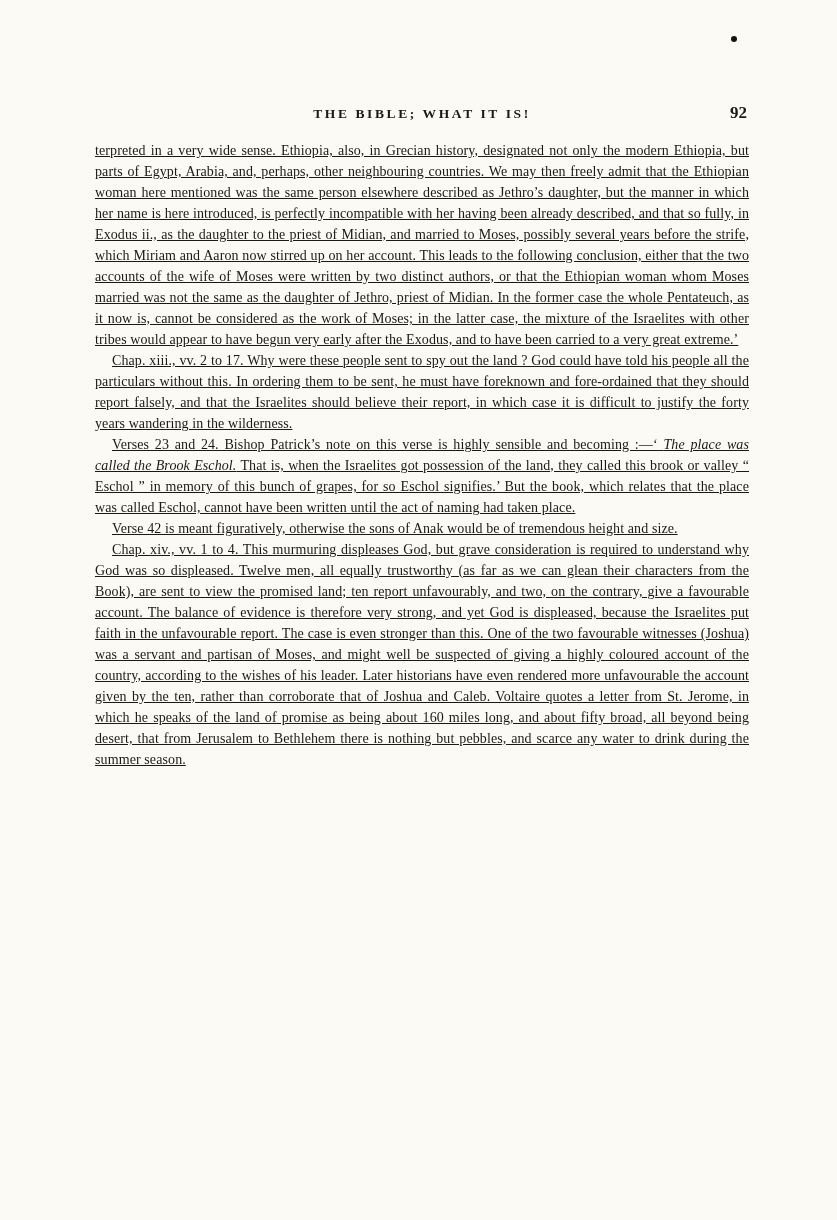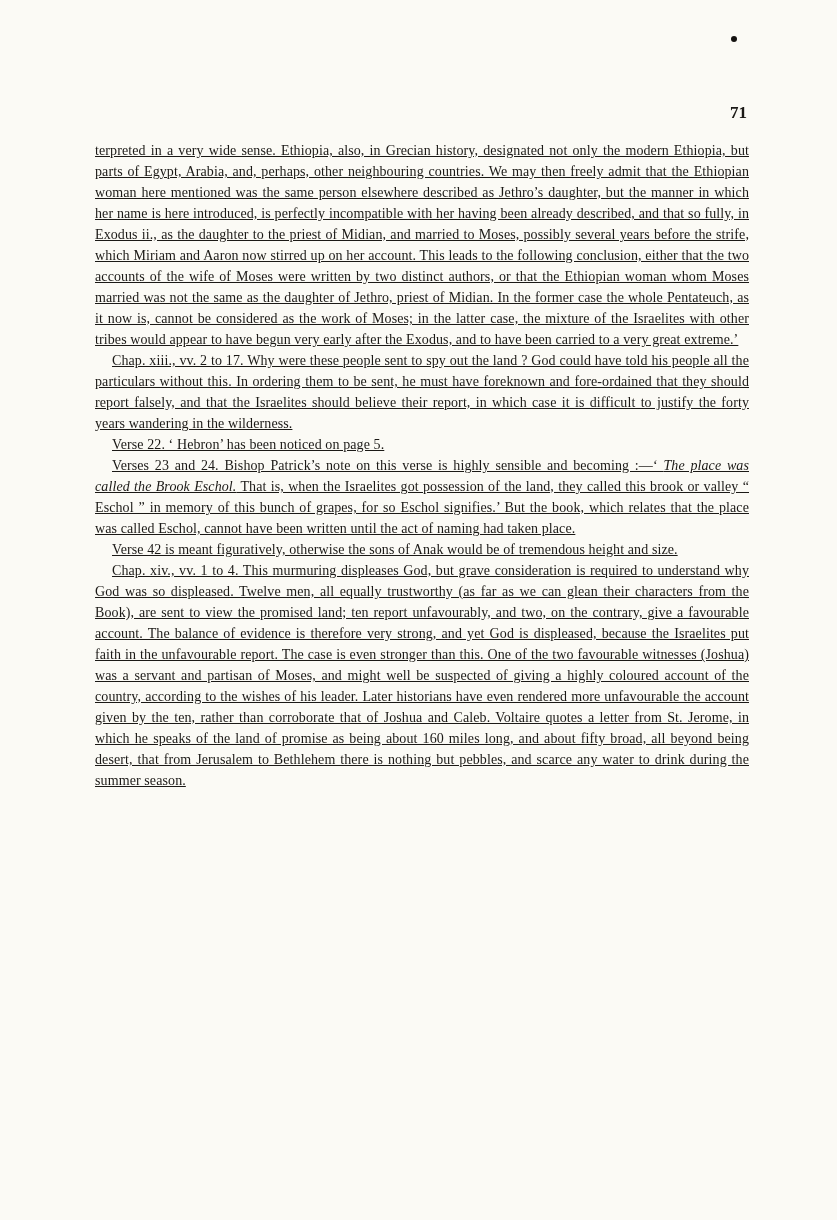--- a/index.html
+++ b/index.html
@@ -72,23 +72,23 @@
   .italic {
     font-style: italic;
   }
 </style>
 </head>
 <body>
 
 <div class="page">
   <div class="ink-speck"></div>
   <div class="header">
-    <span class="page-number">71</span>
+    <span class="header-title">THE BIBLE; WHAT IT IS!</span>
+    <span class="page-number">92</span>
   </div>
   <div class="text-body">
       <p class=""><span>terpreted in a very wide sense.  Ethiopia, also, in Grecian history, designated not only the modern Ethiopia, but parts of Egypt, Arabia, and, perhaps, other neighbouring countries.  We may then freely admit that the Ethiopian woman here mentioned was the same person elsewhere described as Jethro’s daughter, but the manner in which her name is here introduced, is perfectly incompatible with her having been already described, and that so fully, in Exodus ii., as the daughter to the priest of Midian, and married to Moses, possibly several years before the strife, which Miriam and Aaron now stirred up on her account.  This leads to the following conclusion, either that the two accounts of the wife of Moses were written by two distinct authors, or that the Ethiopian woman whom Moses married was not the same as the daughter of Jethro, priest of Midian.  In the former case the whole Pentateuch, as it now is, cannot be considered as the work of Moses; in the latter case, the mixture of the Israelites with other tribes would appear to have begun very early after the Exodus, and to have been carried to a very great extreme.’</span></p>
       <p class="indent"><span>Chap. xiii., vv. 2 to 17.  Why were these people sent to spy out the land ?  God could have told his people all the particulars without this.  In ordering them to be sent, he must have foreknown and fore-ordained that they should report falsely, and that the Israelites should believe their report, in which case it is difficult to justify the forty years wandering in the wilderness.</span></p>
-      <p class="indent"><span>Verse 22.  ‘ Hebron’ has been noticed on page 5.</span></p>
       <p class="indent"><span>Verses 23 and 24.  Bishop Patrick’s note on this verse is highly sensible and becoming :—‘ </span><span class="italic">The place was called the Brook Eschol.</span><span> That is, when the Israelites got possession of the land, they called this brook or valley “ Eschol ” in memory of this bunch of grapes, for so Eschol signifies.’  But the book, which relates that the place was called Eschol, cannot have been written until the act of naming had taken place.</span></p>
       <p class="indent"><span>Verse 42 is meant figuratively, otherwise the sons of Anak would be of tremendous height and size.</span></p>
       <p class="indent"><span>Chap. xiv., vv. 1 to 4.  This murmuring displeases God, but grave consideration is required to understand why God was so displeased. Twelve men, all equally trustworthy (as far as we can glean their characters from the Book), are sent to view the promised land; ten report unfavourably, and two, on the contrary, give a favourable account.  The balance of evidence is therefore very strong, and yet God is displeased, because the Israelites put faith in the unfavourable report.  The case is even stronger than this.  One of the two favourable witnesses (Joshua) was a servant and partisan of Moses, and might well be suspected of giving a highly coloured account of the country, according to the wishes of his leader.  Later historians have even rendered more unfavourable the account given by the ten, rather than corroborate that of Joshua and Caleb.  Voltaire quotes a letter from St. Jerome, in which he speaks of the land of promise as being about 160 miles long, and about fifty broad, all beyond being desert, that from Jerusalem to Bethlehem there is nothing but pebbles, and scarce any water to drink during the summer season.</span></p>
     </div>
 </div>
 
 </body></html>

